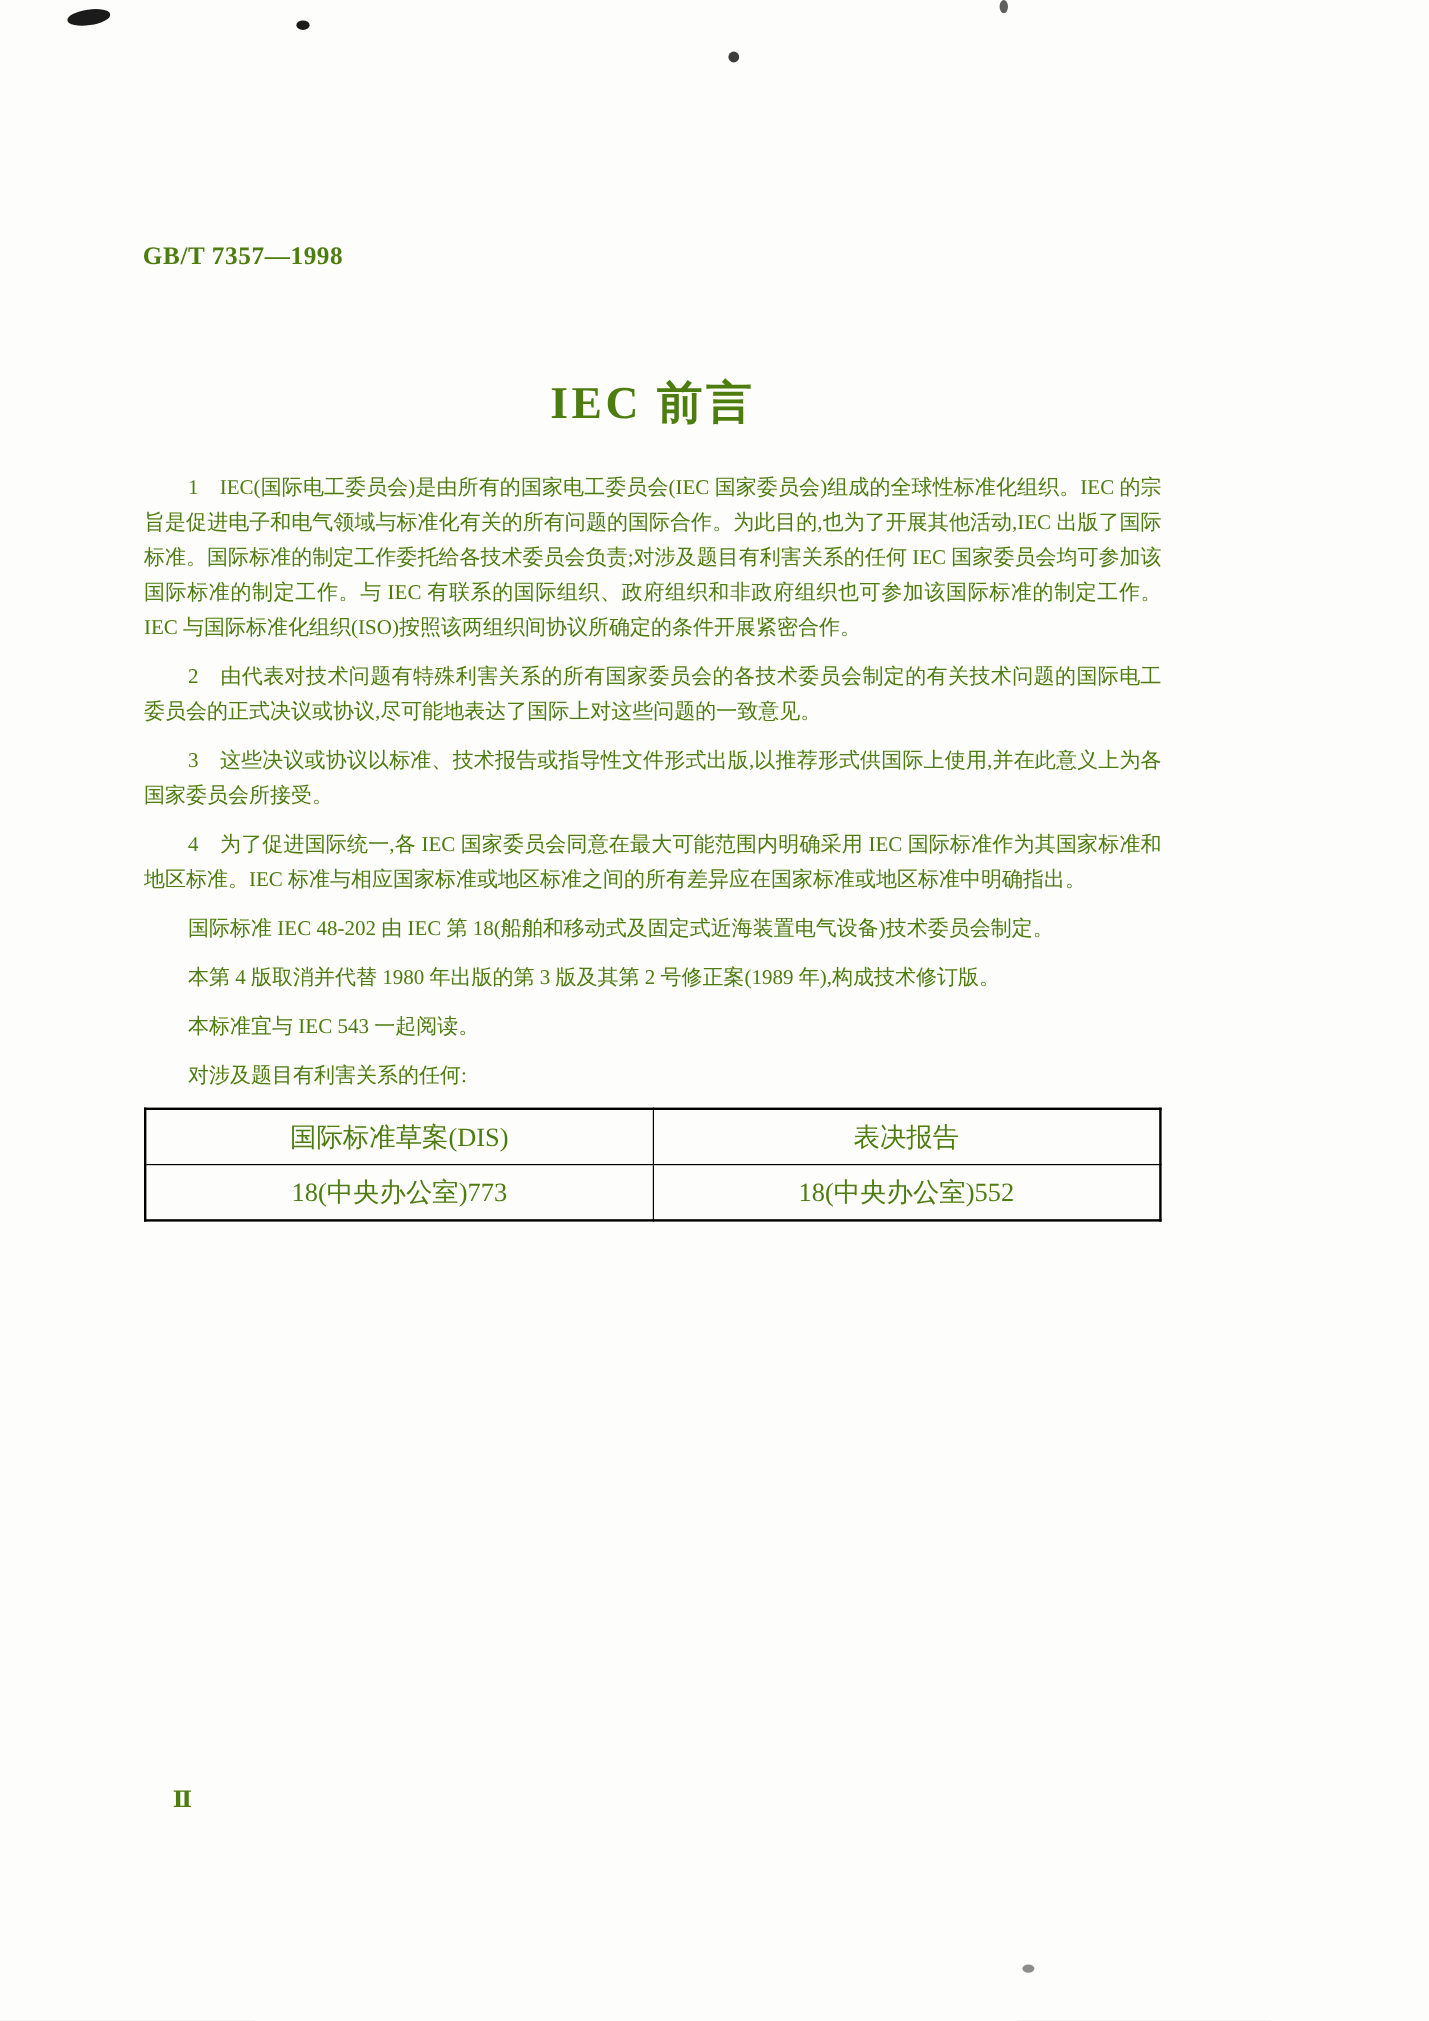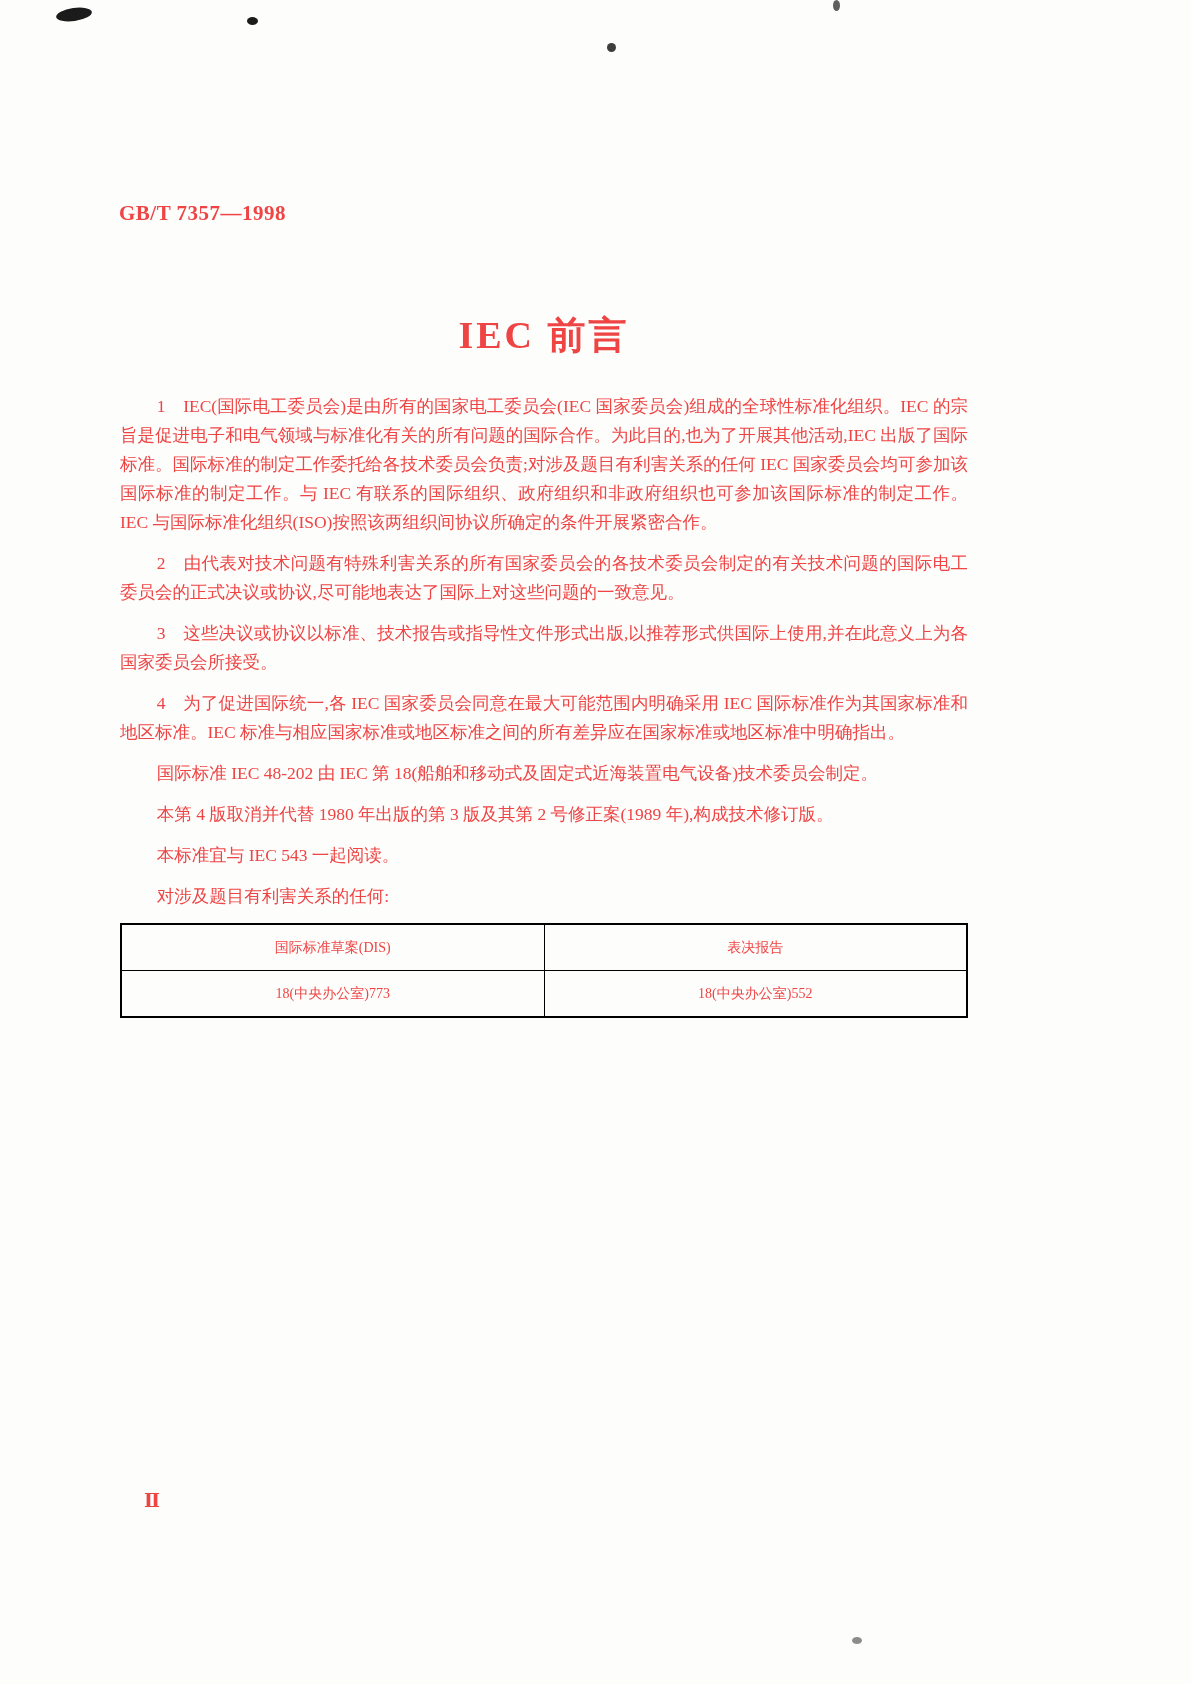--- a/index.html
+++ b/index.html
@@ -4,21 +4,21 @@
 <style>
   * { margin: 0; padding: 0; box-sizing: border-box; }
   html, body { background: #e8e8e6; }
   .page {
     position: relative;
     width: 1191px;
     height: 1684px;
     margin: 0 auto;
     background: #fdfdfc;
     font-family: "Liberation Serif", "DejaVu Serif", serif;
-    color: #ef4444;
+    color: #4d7c0f;
     overflow: hidden;
   }
   .doc-number {
     position: absolute;
     left: 119px;
     top: 201px;
     font-size: 21px;
     font-weight: bold;
     letter-spacing: 0.5px;
   }
@@ -48,21 +48,21 @@
   .vote-table {
     width: 100%;
     border-collapse: collapse;
     margin-top: 12px;
     border: 2px solid #000;
   }
   .vote-table th, .vote-table td {
     border: 1px solid #000;
     text-align: center;
     font-weight: normal;
-    font-size: 14px;
+    font-size: 22px;
     padding: 8px 4px;
     width: 50%;
   }
   .closing-note {
     margin-top: 12px;
     text-indent: 2.1em;
   }
   .page-number {
     position: absolute;
     left: 144px;

